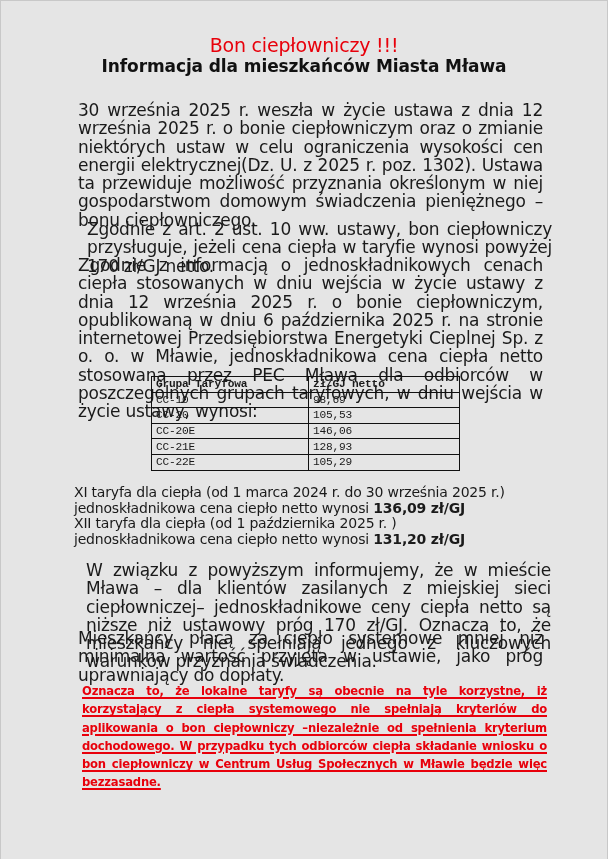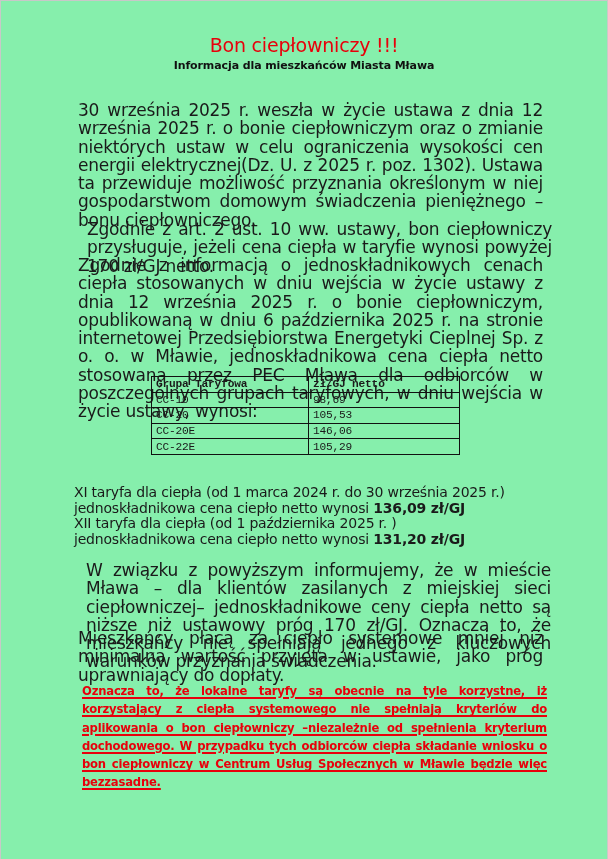--- a/index.html
+++ b/index.html
@@ -17,42 +17,42 @@
     }
     .page {
       position: absolute;
       left: 0;
       top: 0;
       width: 606px;
       height: 859px;
       border-left: 1px solid #c8c8c8;
       border-right: 1px solid #c8c8c8;
       border-top: 1px solid #c8c8c8;
-      background: #86efac;
+      background: #e5e5e5;
     }
     .title {
       position: absolute;
       left: 0;
       width: 606px;
       top: 32px;
       text-align: center;
       color: #e8000b;
       font-size: 19px;
       line-height: 24px;
       letter-spacing: -0.2px;
     }
     .subtitle {
       position: absolute;
       left: 0;
       width: 606px;
       top: 57px;
       text-align: center;
       color: #111;
       font-weight: bold;
-      font-size: 11px;
+      font-size: 17px;
       line-height: 16px;
       letter-spacing: -0.1px;
     }
     .para {
       position: absolute;
       left: 77px;
       width: 465px;
       font-size: 17px;
       line-height: 18.3px;
       text-align: justify;
@@ -142,20 +142,24 @@
       </tr>
       <tr>
         <td class="col1">CC-20</td>
         <td>105,53</td>
       </tr>
       <tr>
         <td class="col1">CC-20E</td>
         <td>146,06</td>
       </tr>
       <tr>
+        <td class="col1">CC-21E</td>
+        <td>128,93</td>
+      </tr>
+      <tr>
         <td class="col1">CC-22E</td>
         <td>105,29</td>
       </tr>
     </tbody>
   </table>
 
   <div class="tariff-notes">
     <span class="line">
       <span>XI taryfa dla ciepła (od 1 marca 2024 r. do 30 września 2025 r.)</span><b></b>
     </span>

